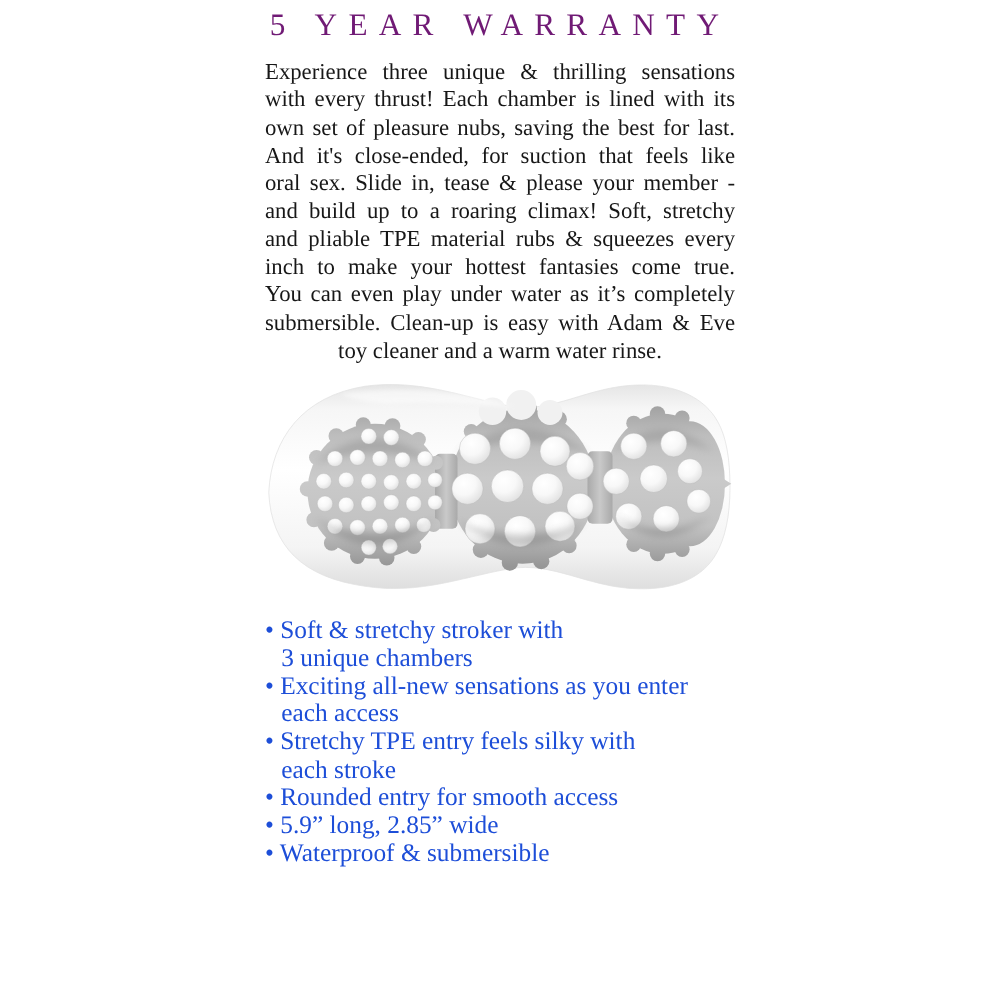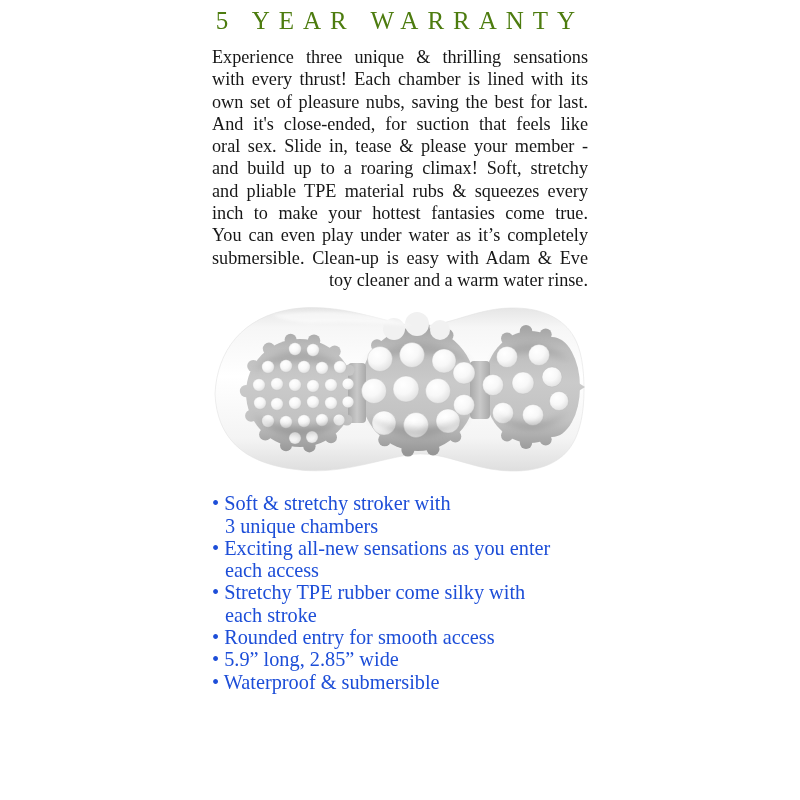--- a/index.html
+++ b/index.html
@@ -8,29 +8,29 @@
     font-family:"Liberation Serif","DejaVu Serif",serif;color:#1c1c1c;
     -webkit-font-smoothing:antialiased;
   }
   .column{width:376px;margin:0 auto;}
   .site-title{
     padding-top:9px;font-family:"Liberation Sans","DejaVu Sans",sans-serif;
     font-size:22px;line-height:26px;letter-spacing:1.5px;text-align:center;color:#1c1c1c;
   }
   .warranty{
     margin-top:7px;font-size:25px;line-height:28px;letter-spacing:9px;
-    text-align:center;color:#4d7c0f;white-space:nowrap;
+    text-align:center;color:#701a75;white-space:nowrap;
   }
   .description{
     margin-top:11px;font-size:18.2px;line-height:22.3px;color:#171717;font-family:Liberation Serif, serif;
   }
   .description .justified{
     white-space:pre-line;text-align:justify;text-align-last:justify;-moz-text-align-last:justify;
   }
-  .description .lastline{text-align:right;}
+  .description .lastline{text-align:center;}
   .illustration{margin-top:8px;width:376px;height:182px;}
   .features{
     margin-top:7px;font-size:20.3px;line-height:22.3px;color:#1d4ed8;
   }
   .feature{
     padding-left:13px;text-indent:-13px;white-space:pre-line;
   }
 </style>
 </head>
 <body>
@@ -214,20 +214,20 @@
     </g>
 
     <path fill="#ffffff" opacity="0.55" filter="url(#blur2)" d="M 60,16 Q 140,6 200,27 Q 150,22 96,24 Q 72,22 60,16 Z"></path>
   </svg>
 
   <div class="features">
       <div class="feature">• Soft &amp; stretchy stroker with
 3 unique chambers</div>
       <div class="feature">• Exciting all-new sensations as you enter
 each access</div>
-      <div class="feature">• Stretchy TPE rubber come silky with
+      <div class="feature">• Stretchy TPE entry feels silky with
 each stroke</div>
       <div class="feature">• Rounded entry for smooth access</div>
       <div class="feature">• 5.9” long, 2.85” wide</div>
       <div class="feature">• Waterproof &amp; submersible</div>
     </div>
 
 </div>
 
 </body></html>

